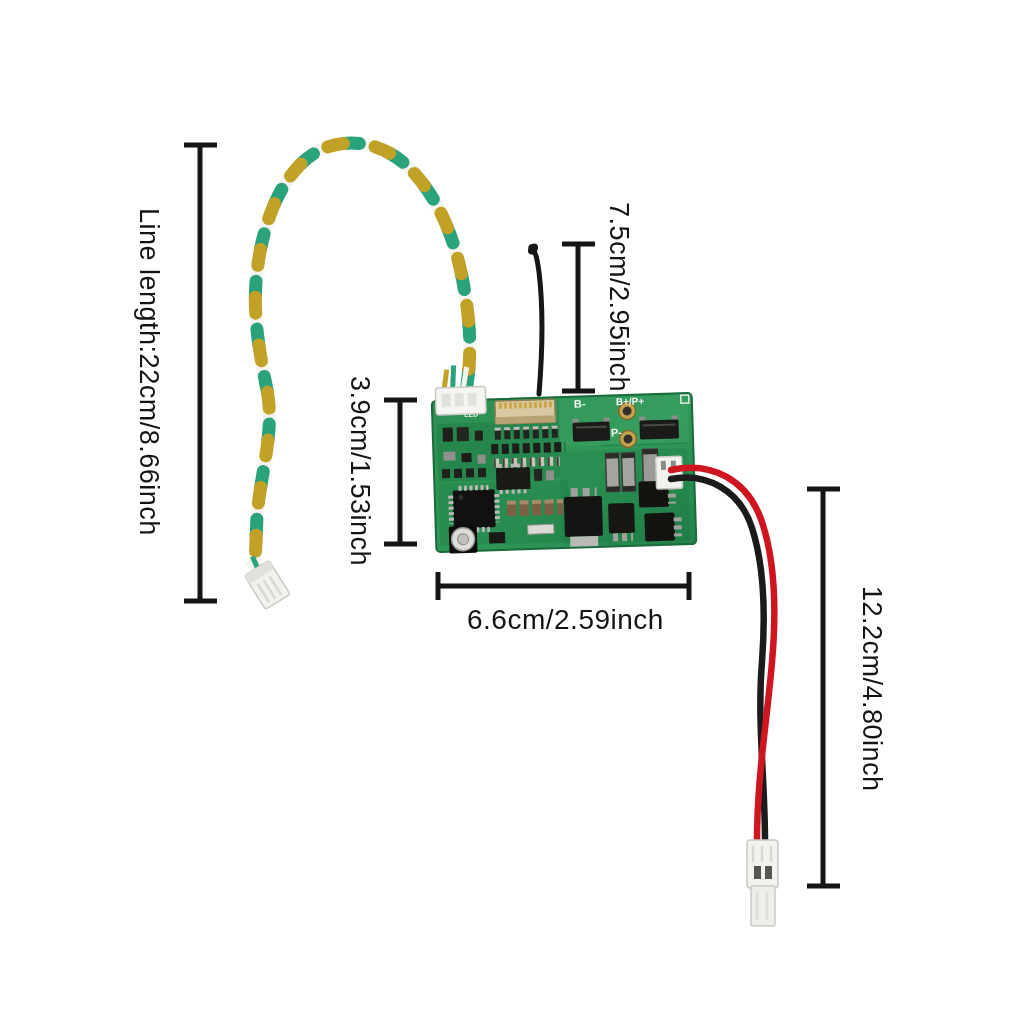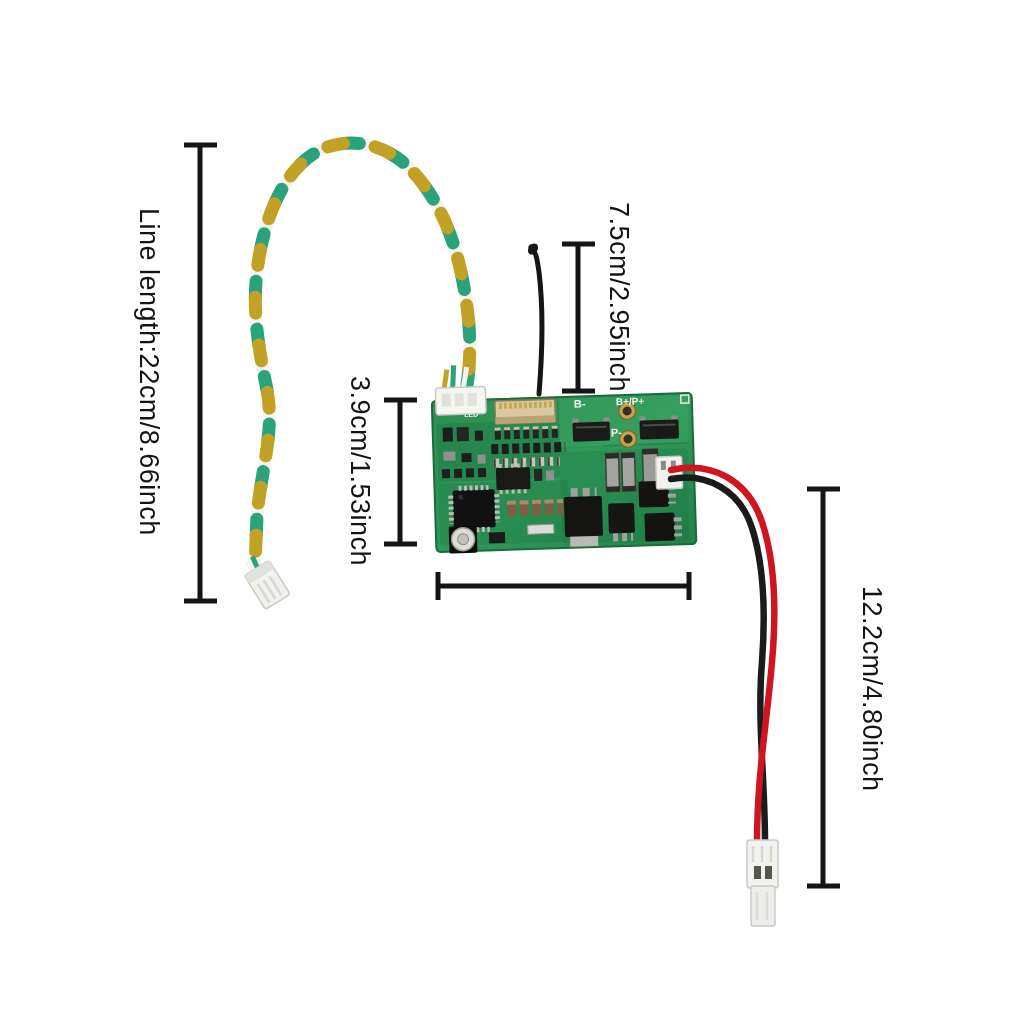--- a/index.html
+++ b/index.html
@@ -214,16 +214,17 @@
     </g>
   </g>
 </svg>
 
 <div class="dim-label vert" style="left:133px;top:208px;">Line length:22cm/8.66inch</div>
 
 <div class="dim-label vert" style="left:603px;top:202px;">7.5cm/2.95inch</div>
 
 <div class="dim-label vert" style="left:344px;top:376px;">3.9cm/1.53inch</div>
 
+<div class="dim-label horiz" style="left:467px;top:604px;">6.6cm/2.59inch</div>
 
 <div class="dim-label vert" style="left:856px;top:586px;">12.2cm/4.80inch</div>
 
 </div>
 
 </body></html>

